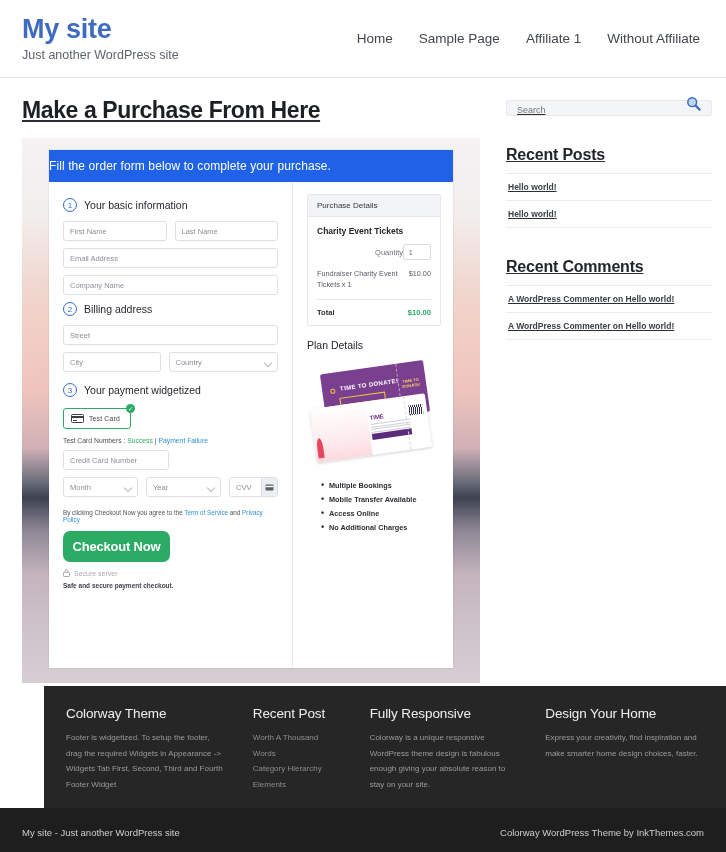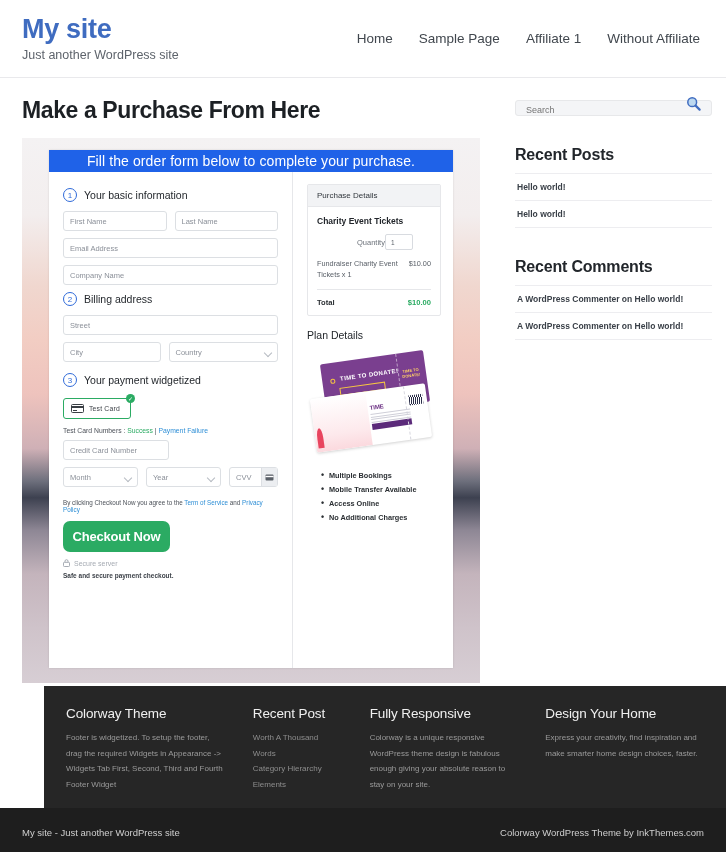--- a/index.html
+++ b/index.html
@@ -39,23 +39,24 @@
     font-size: 13.5px;
     color: #41474e;
     text-decoration: none;
     white-space: nowrap;
     cursor: pointer;
   }
 
   
   .page-wrap {
     display: flex;
-    gap: 9px;
+    gap: 0;
     padding: 16px 0 0 0;
     height: 608px;
+    text-decoration: underline;
   }
   .content-col { width: 500px; padding: 0 22px 0 22px; }
   .sidebar-col { width: 226px; padding: 6px 14px 0 6px; }
 
   .page-title {
     font-size: 23px;
     font-weight: bold;
     color: #1c2024;
     letter-spacing: -0.4px;
     margin: 3px 0 14px 0;
@@ -89,23 +90,22 @@
     width: 404px;
     height: 518px;
     background: #ffffff;
     box-shadow: 0 0 2px rgba(0,0,0,.12);
     display: flex;
     flex-direction: column;
   }
   .form-banner {
     background: #1f62e8;
     color: #fff;
-    font-size: 14px;
-    text-align: center;
-    padding: 3px 0;
+    font-size: 12px;
+    padding: 9px 0;
     letter-spacing: .1px;
   }
   .form-body { display: flex; flex: 1; min-height: 0; }
   .form-left { width: 252px; padding: 12px 14px 0 14px; }
   .form-right {
     flex: 1;
     border-left: 1px solid #e6e7ea;
     padding: 12px 12px 0 14px;
   }
 
@@ -222,21 +222,21 @@
   .pd-head {
     background: #f2f3f5;
     font-size: 8px;
     color: #31363c;
     padding: 6px 9px;
     border-bottom: 1px solid #e6e7ea;
   }
   .pd-body { padding: 9px 9px 8px 9px; }
   .pd-title { font-size: 8.5px; font-weight: bold; color: #22262b; margin-bottom: 8px; }
   .pd-qty-row {
-    display: flex; align-items: center; justify-content: flex-start;
+    display: flex; align-items: center; justify-content: flex-end;
     margin-bottom: 9px;
     margin-left: 40px;
   }
   .pd-qty-label { font-size: 7.5px; color: #6c727a; }
   .qty-input {
     width: 28px; height: 16px;
     border: 1px solid #d8dbe0;
     border-radius: 2px;
     font-size: 6.5px;
     color: #5a6068;

